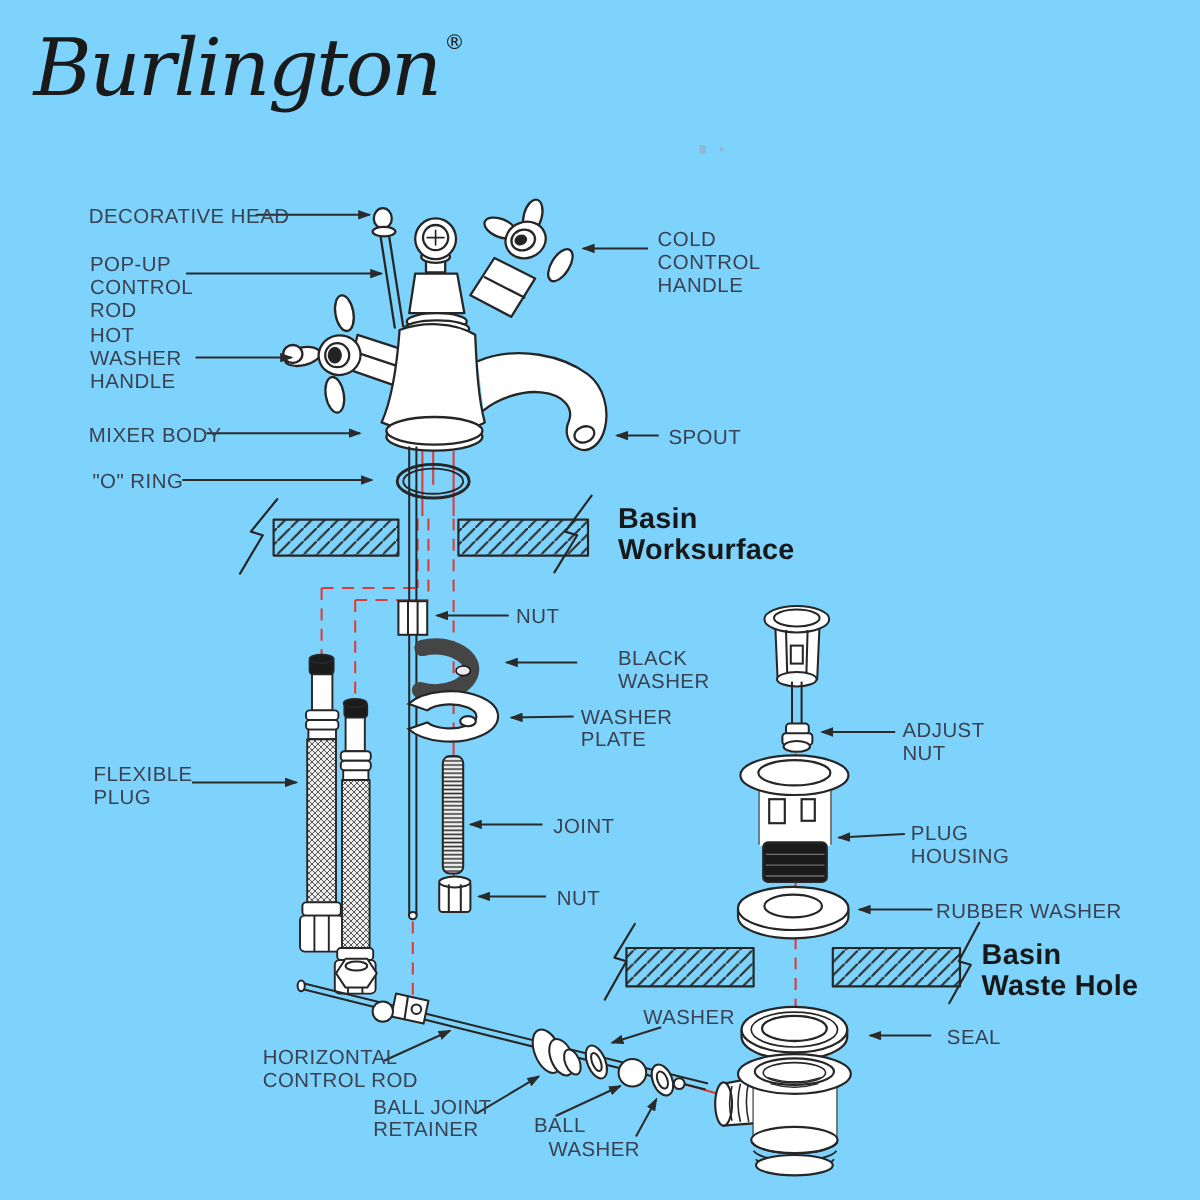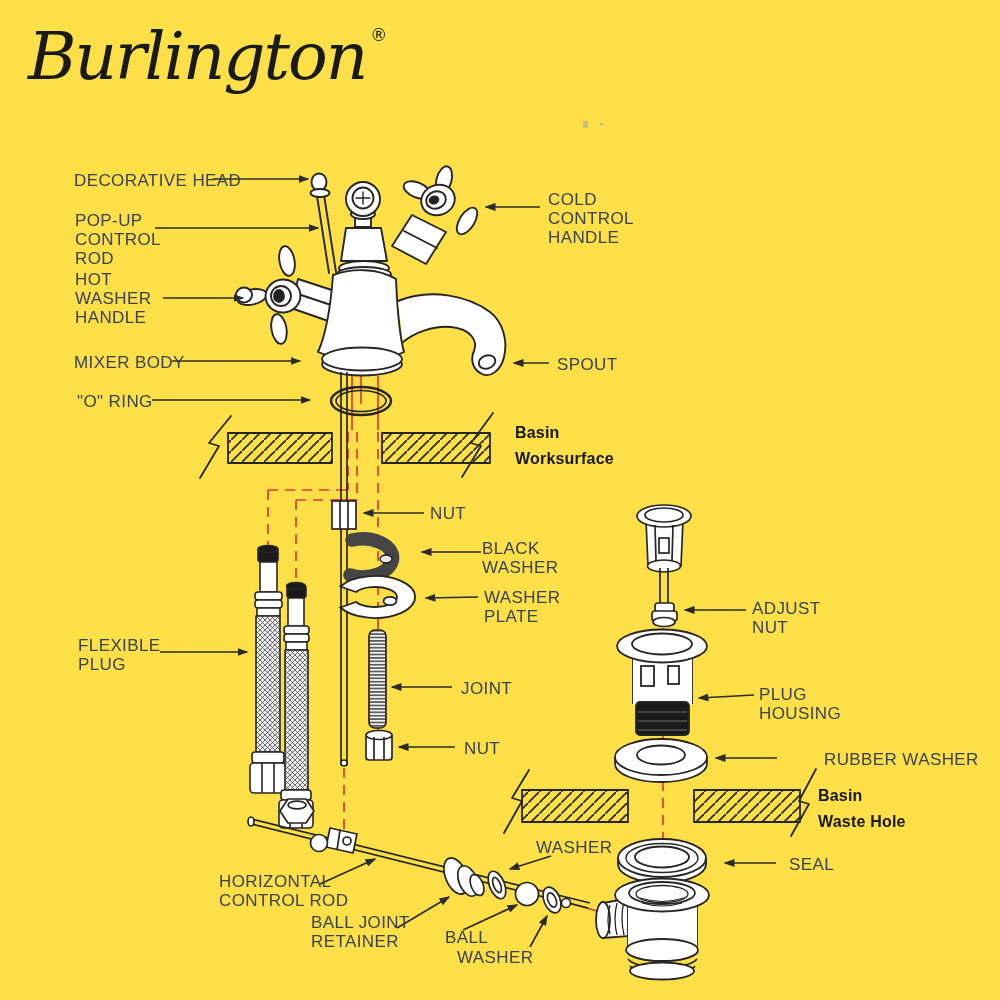--- a/index.html
+++ b/index.html
@@ -1,25 +1,25 @@
 <!DOCTYPE html>
 <html><head>
 <meta charset="utf-8">
 <style>
   html,body{margin:0;padding:0;background:#ffffff;}
-  #stage{position:relative;width:1000px;height:1000px;background:#fde047;overflow:hidden;
+  #stage{position:relative;width:1000px;height:1000px;background:#7dd3fc;overflow:hidden;
          font-family:"Liberation Sans",sans-serif;}
   .brand{position:absolute;left:28px;top:18px;color:#1a1a1a;white-space:nowrap;}
   .brand .name{font-family:"DejaVu Serif","Liberation Serif",serif;font-style:italic;
                font-size:66px;letter-spacing:-2px;}
   .brand .reg{font-family:"DejaVu Sans","Liberation Sans",sans-serif;font-style:normal;
               font-size:17px;vertical-align:38px;margin-left:4px;}
   .label{position:absolute;font-size:17px;line-height:19px;color:#3a4252;
          letter-spacing:0.4px;white-space:pre-line;}
-  .label.bold{font-size:16px;line-height:25.5px;font-weight:bold;color:#17181a;letter-spacing:0.2px;}
+  .label.bold{font-size:24px;line-height:25.5px;font-weight:bold;color:#17181a;letter-spacing:0.2px;}
   svg{position:absolute;left:0;top:0;}
   .artifact{position:absolute;background:#9aa0ae;opacity:.55;}
 </style>
 </head>
 <body>
 
 <div id="stage">
 
   <div class="brand"><span class="name">Burlington</span><span class="reg">®</span></div>
 
@@ -332,33 +332,33 @@
 HANDLE</div>
   <div class="label" style="left:548px;top:190px">COLD
 CONTROL
 HANDLE</div>
   <div class="label" style="left:74px;top:353px">MIXER BODY</div>
   <div class="label" style="left:77px;top:392px">"O" RING</div>
   <div class="label" style="left:557px;top:355px">SPOUT</div>
   <div class="label bold" style="left:515px;top:420px">Basin
 Worksurface</div>
   <div class="label" style="left:430px;top:504px">NUT</div>
-  <div class="label" style="left:482px;top:539px">BLACK
+  <div class="label" style="left:515px;top:539px">BLACK
 WASHER</div>
   <div class="label" style="left:484px;top:588px">WASHER
 PLATE</div>
   <div class="label" style="left:78px;top:636px">FLEXIBLE
 PLUG</div>
   <div class="label" style="left:461px;top:679px">JOINT</div>
   <div class="label" style="left:464px;top:739px">NUT</div>
   <div class="label" style="left:752px;top:599px">ADJUST
 NUT</div>
   <div class="label" style="left:759px;top:685px">PLUG
 HOUSING</div>
-  <div class="label" style="left:824px;top:750px">RUBBER WASHER</div>
+  <div class="label" style="left:780px;top:750px">RUBBER WASHER</div>
   <div class="label bold" style="left:818px;top:783px">Basin
 Waste Hole</div>
   <div class="label" style="left:536px;top:838px">WASHER</div>
   <div class="label" style="left:219px;top:872px">HORIZONTAL
 CONTROL ROD</div>
   <div class="label" style="left:311px;top:913px">BALL JOINT
 RETAINER</div>
   <div class="label" style="left:445px;top:928px">BALL</div>
   <div class="label" style="left:457px;top:948px">WASHER</div>
   <div class="label" style="left:789px;top:855px">SEAL</div>

